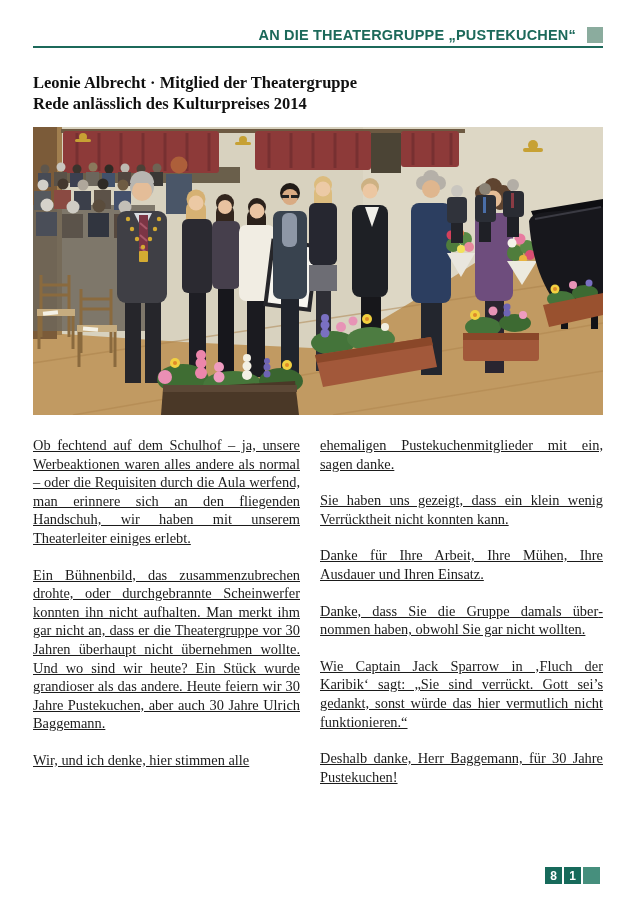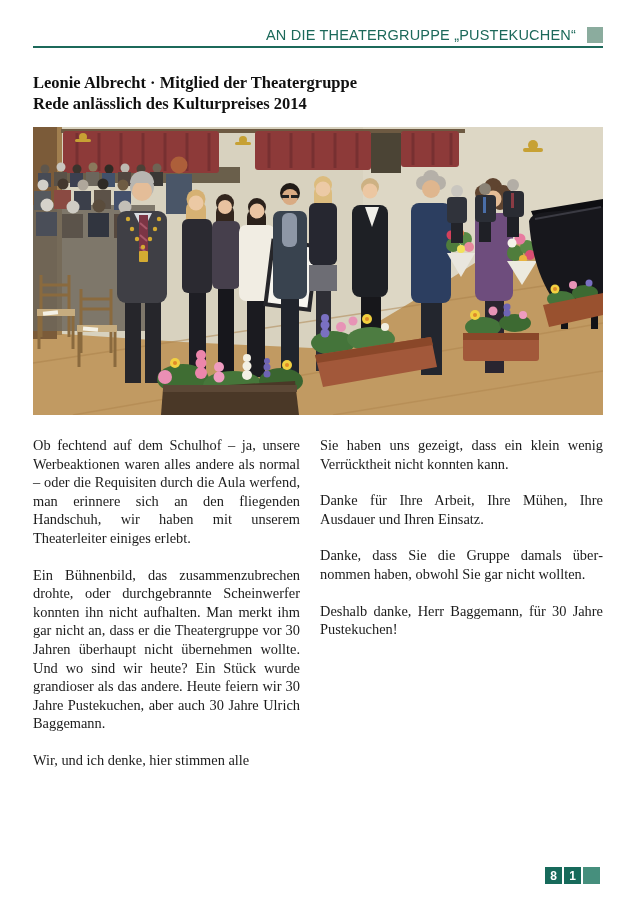--- a/index.html
+++ b/index.html
@@ -10,37 +10,37 @@
     --text-color:#1b1b1b;
   }
   *{box-sizing:border-box;margin:0;padding:0;}
   html,body{background:#ffffff;}
   body{font-family:"Liberation Serif","DejaVu Serif",serif;}
   .page{position:relative;width:636px;height:904px;background:#fff;overflow:hidden;}
   .content{margin:0 33px;width:570px;}
 
   
   .kicker-row{display:flex;justify-content:flex-end;align-items:center;gap:11px;padding-top:27px;}
-  .kicker{font-family:"Liberation Sans","DejaVu Sans",sans-serif;font-weight:400;
+  .kicker{font-family:"Liberation Sans","DejaVu Sans",sans-serif;font-weight:700;
           font-size:14.5px;letter-spacing:.2px;color:var(--accent-teal);white-space:nowrap;}
   .kicker-square{width:16px;height:16px;background:var(--header-square-green);flex:0 0 auto;}
   .rule{height:2px;background:var(--accent-teal);margin-top:3px;}
 
   
   h1{margin-top:24px;font-size:16.5px;line-height:21px;font-weight:700;color:#101010;}
   h1 .t-line{display:block;}
 
   
   .photo{margin-top:13px;width:570px;height:288px;background:#d8d2bf;overflow:hidden;}
   .photo svg{display:block;}
 
   
   .columns{margin-top:21px;display:grid;grid-template-columns:267px 283px;column-gap:20px;}
   .col p{font-size:14.4px;line-height:18.6px;text-align:justify;color:var(--text-color);
-         margin:0 0 18px;hyphens:manual;}
+         margin:0 0 18px;hyphens:manual;text-decoration:underline;}
   .col p:last-child{margin-bottom:0;}
 
   
   .pagefoot{position:absolute;right:36px;bottom:20px;display:flex;gap:2px;}
   .pg{width:17px;height:17px;display:flex;align-items:center;justify-content:center;
       font-family:"Liberation Sans","DejaVu Sans",sans-serif;font-weight:700;font-size:12px;color:#fff;}
   .pg.dark{background:var(--badge-dark-green);}
   .pg.light{background:var(--badge-light-green);}
 </style>
 </head>
@@ -396,23 +396,25 @@
       </svg>
     </figure>
 
     <div class="columns">
       <div class="col">
         <p>Ob fechtend auf dem Schulhof – ja, unse­re Werbeaktionen waren alles andere als normal – oder die Requisiten durch die Aula werfend, man erinnere sich an den fliegenden Handschuh, wir haben mit un­serem Theaterleiter einiges erlebt.</p>
         <p>Ein Bühnenbild, das zusammenzu­brechen drohte, oder durchgebrannte Scheinwerfer konnten ihn nicht aufhal­ten. Man merkt ihm gar nicht an, dass er die Theatergruppe vor 30 Jahren über­haupt nicht übernehmen wollte. Und wo sind wir heute? Ein Stück wurde grandi­oser als das andere. Heute feiern wir 30 Jahre Pustekuchen, aber auch 30 Jahre Ulrich Baggemann.</p>
         <p>Wir, und ich denke, hier stimmen alle</p>
       </div>
       <div class="col">
+        <p>ehemaligen Pustekuchenmitglieder mit ein, sagen danke.</p>
         <p>Sie haben uns gezeigt, dass ein klein we­nig Verrücktheit nicht konnten kann.</p>
         <p>Danke für Ihre Arbeit, Ihre Mühen, Ihre Ausdauer und Ihren Einsatz.</p>
         <p>Danke, dass Sie die Gruppe damals über­nommen haben, obwohl Sie gar nicht wollten.</p>
+        <p>Wie Captain Jack Sparrow in ‚Fluch der Karibik‘ sagt: „Sie sind verrückt. Gott sei’s gedankt, sonst würde das hier vermut­lich nicht funktionieren.“</p>
         <p>Deshalb danke, Herr Baggemann, für 30 Jahre Pustekuchen!</p>
       </div>
     </div>
   </div>
 
   <footer class="pagefoot">
     <span class="pg dark">8</span>
     <span class="pg dark">1</span>
     <span class="pg light"></span>
   </footer>

